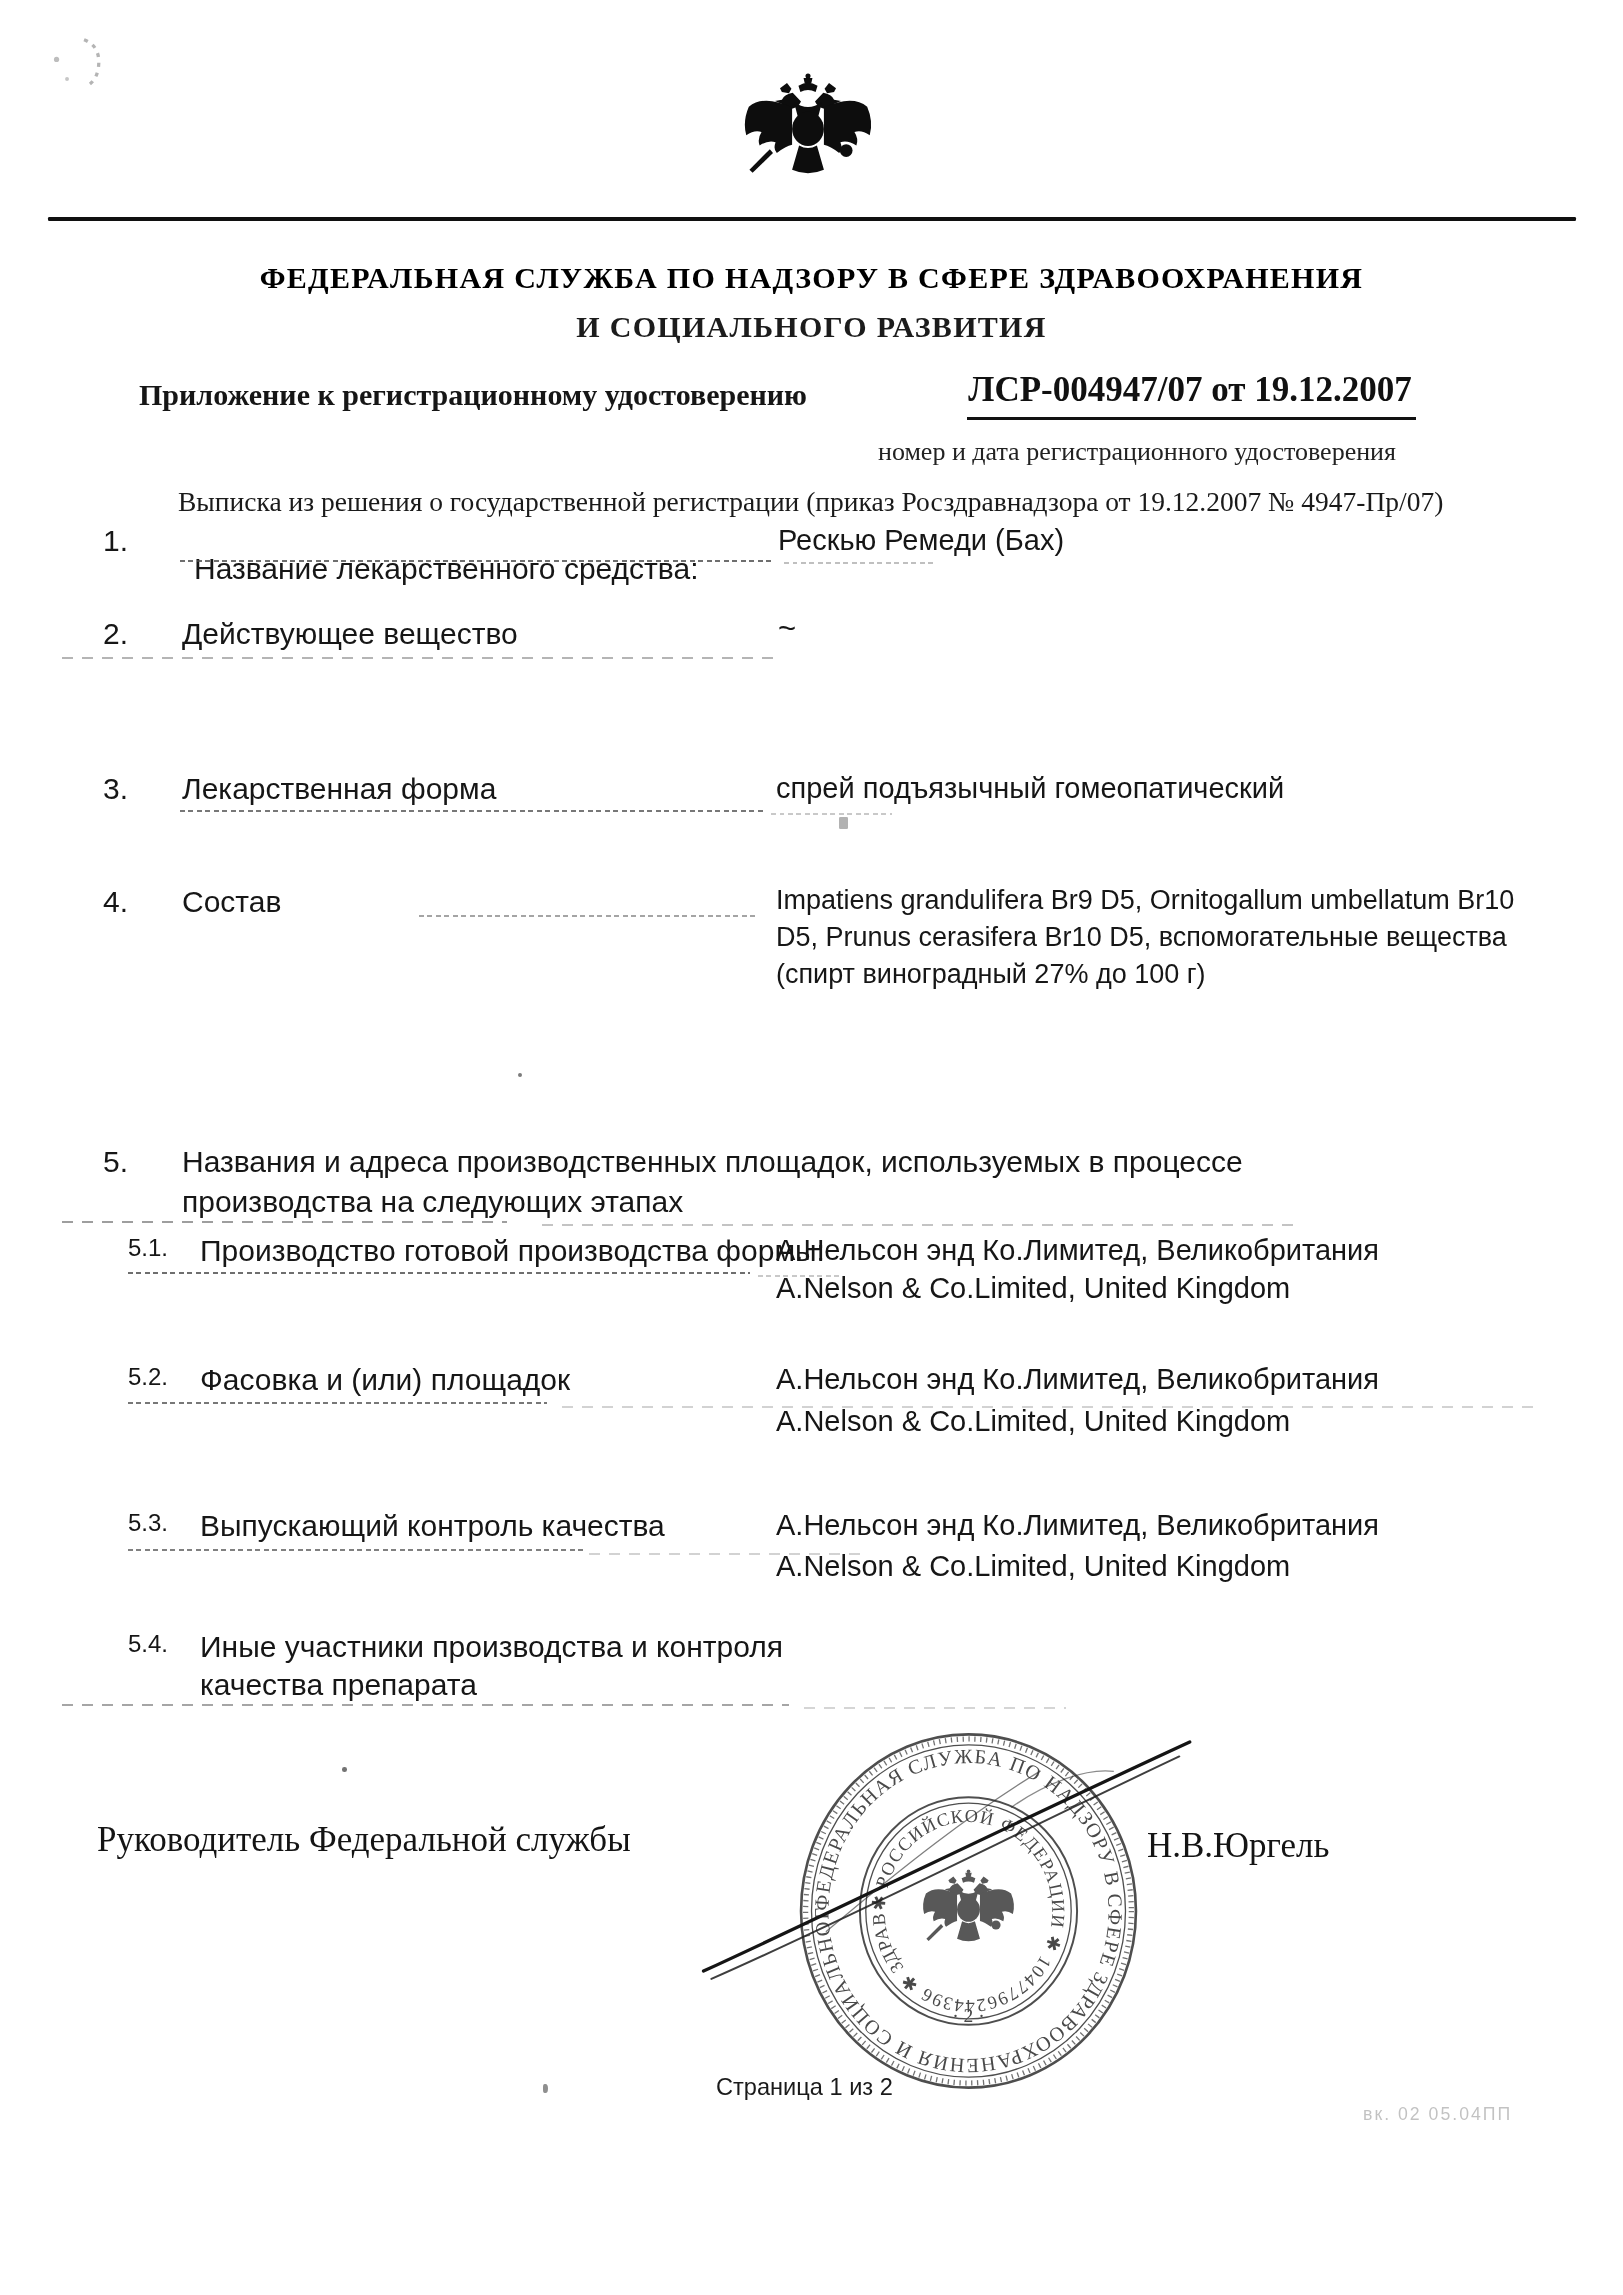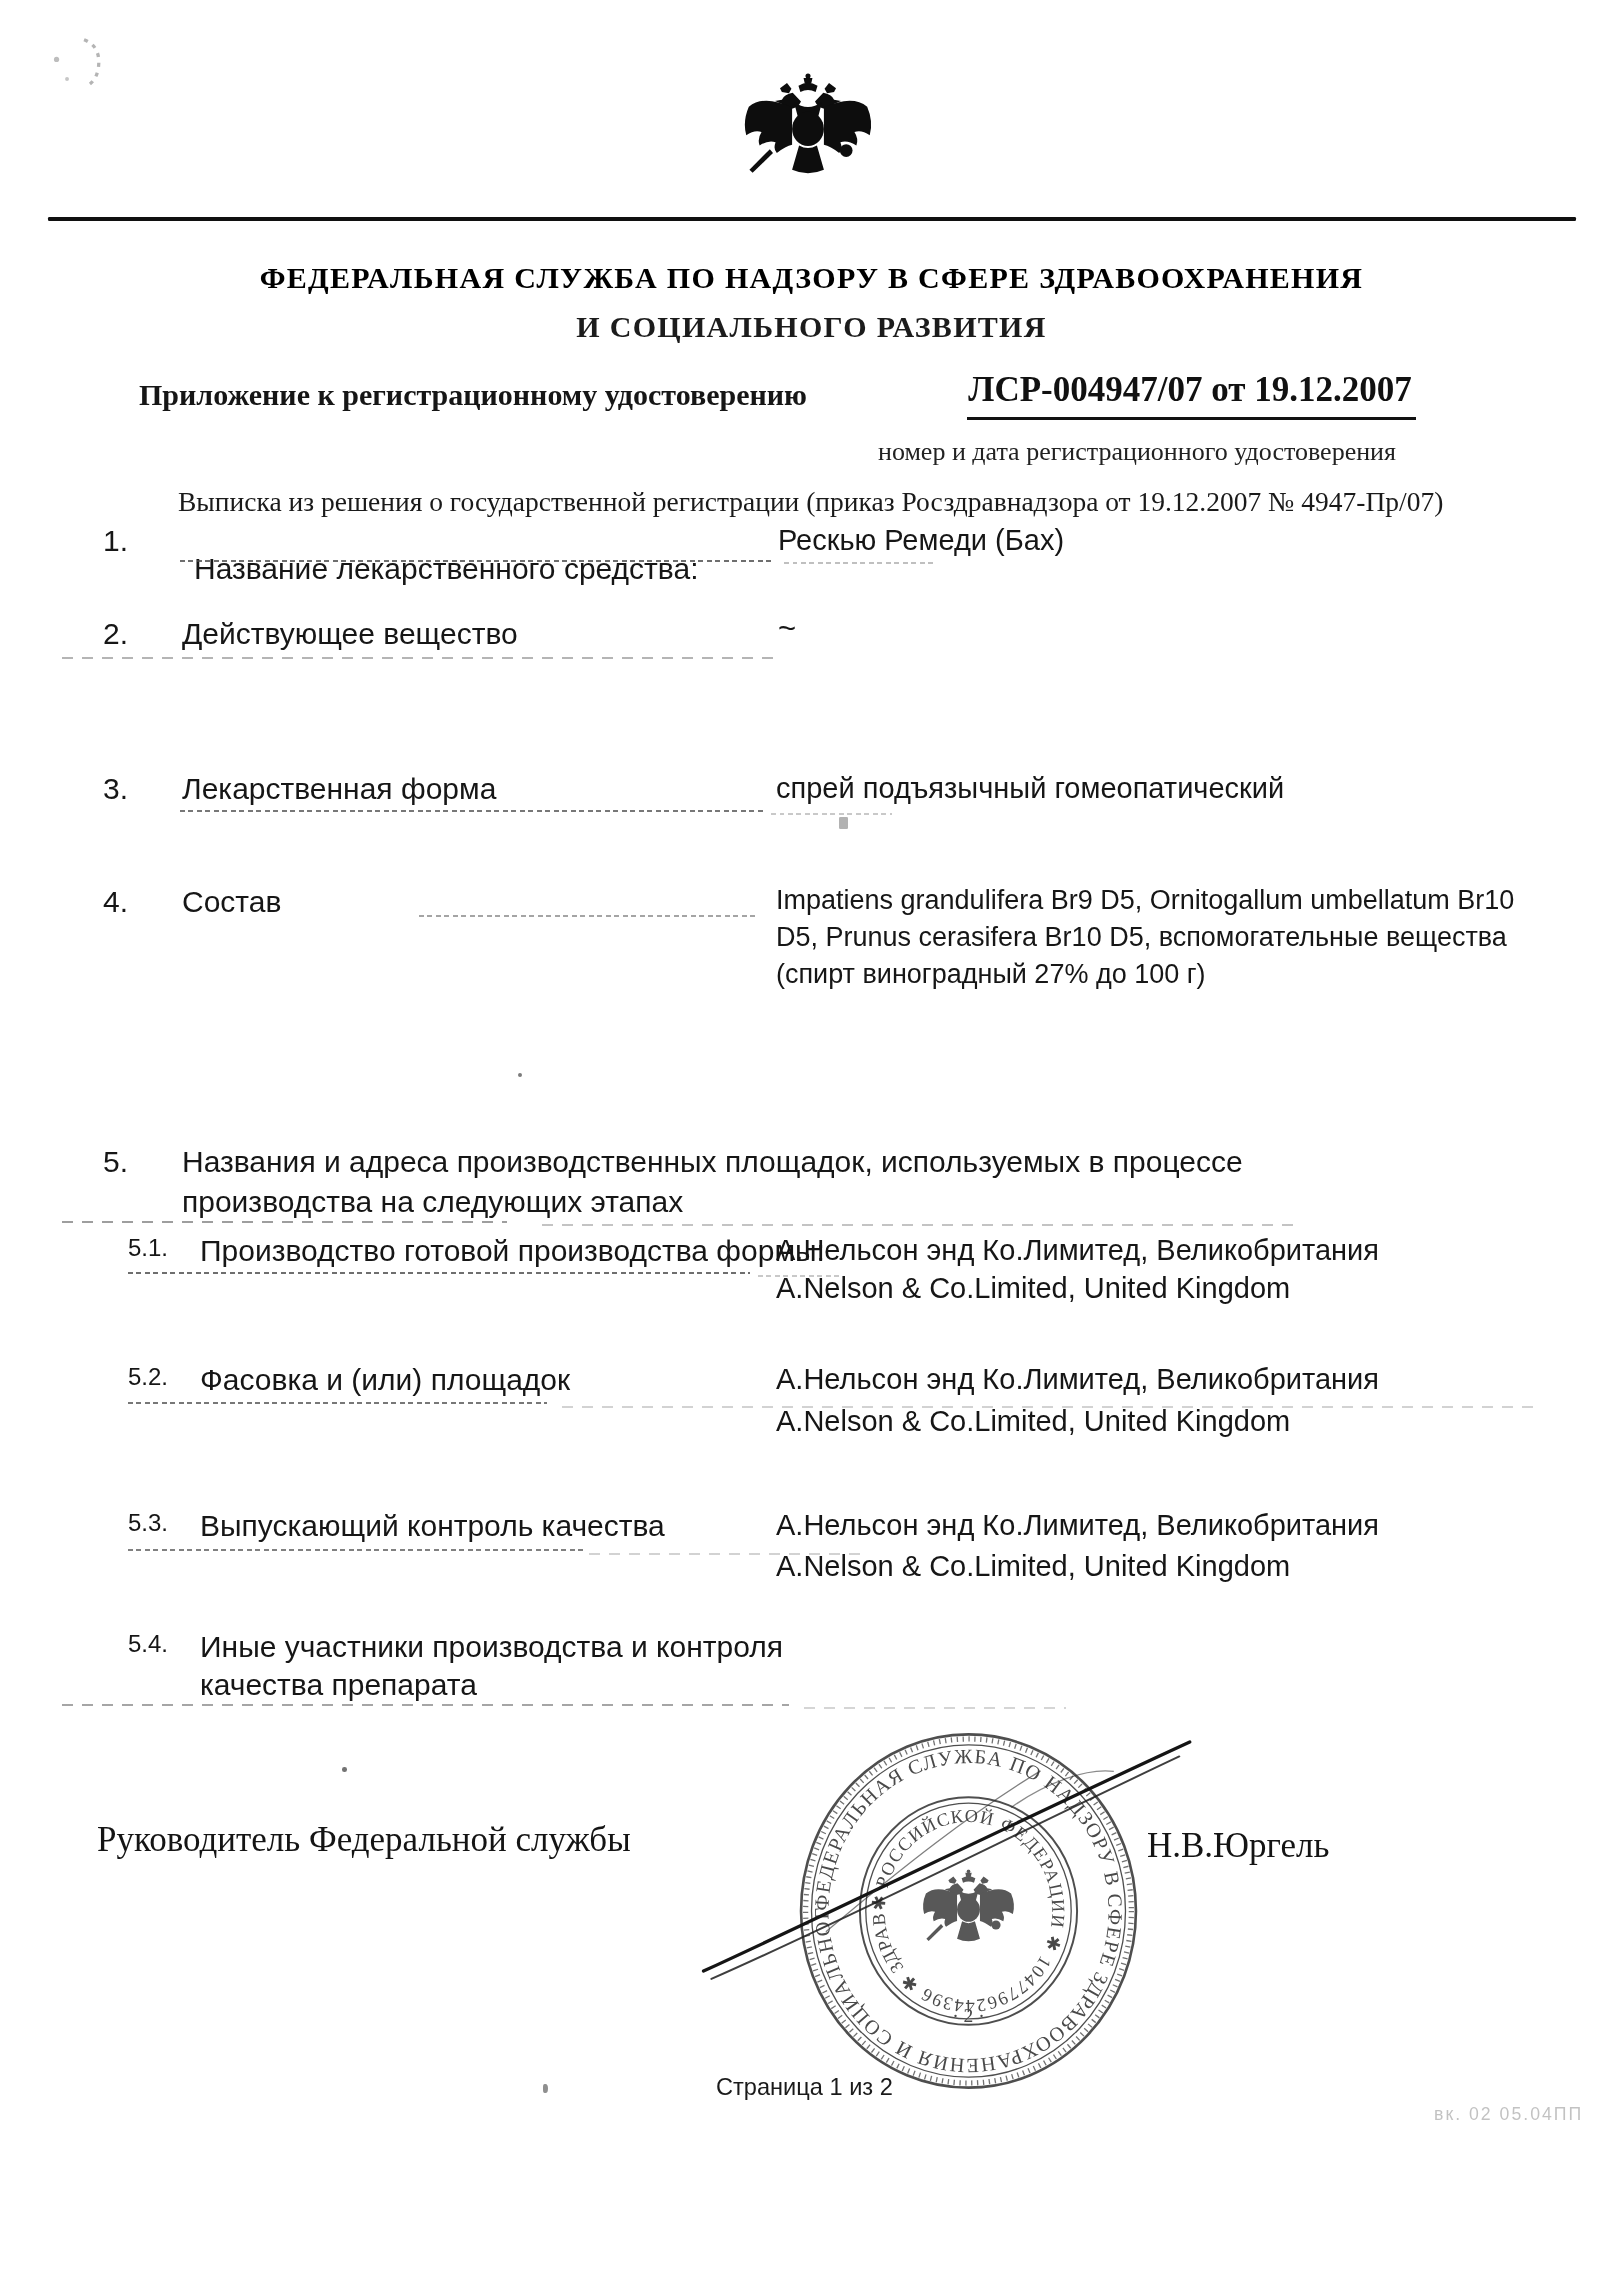--- a/index.html
+++ b/index.html
@@ -56,21 +56,21 @@
   .u53{left:128px;top:1549px;width:458px;opacity:.7;} .u53b{left:589px;top:1553px;width:275px;opacity:.3;}
   .u54{left:62px;top:1704px;width:727px;opacity:.6;} .u54b{left:804px;top:1707px;width:262px;opacity:.28;}
 
   
   .signtitle{left:97px;top:1820px;font-size:35px;color:#141414;}
   .signname{left:1147px;top:1826px;font-size:35px;color:#141414;}
   .stampsvg{left:785px;top:1720px;width:367px;height:382px;filter:blur(0.4px);opacity:.92;}
   .sigsvg{left:0;top:0;width:1623px;height:2295px;pointer-events:none;}
 
   .footer{left:716px;top:2074px;font-size:23.6px;color:#1a1a1a;}
-  .faintcode{left:1434px;top:2104px;font-size:17.7px;letter-spacing:2px;color:#9a9a9a;opacity:.6;filter:blur(0.4px);}
+  .faintcode{left:1363px;top:2104px;font-size:17.7px;letter-spacing:2px;color:#9a9a9a;opacity:.6;filter:blur(0.4px);}
 
   .speck{position:absolute;background:#444;border-radius:50%;}
   .s1{left:518px;top:1073px;width:3.9px;height:3.9px;opacity:.7;}
   .s2{left:342px;top:1767px;width:4.6px;height:4.6px;opacity:.75;}
   .s3{left:839px;top:817px;width:9.2px;height:11.8px;opacity:.45;border-radius:1.3px;background:#555;}
   .s4{left:543px;top:2084px;width:5.2px;height:9.2px;opacity:.6;border-radius:40% 60% 60% 40%;}
 </style>
 </head>
 <body>
 

